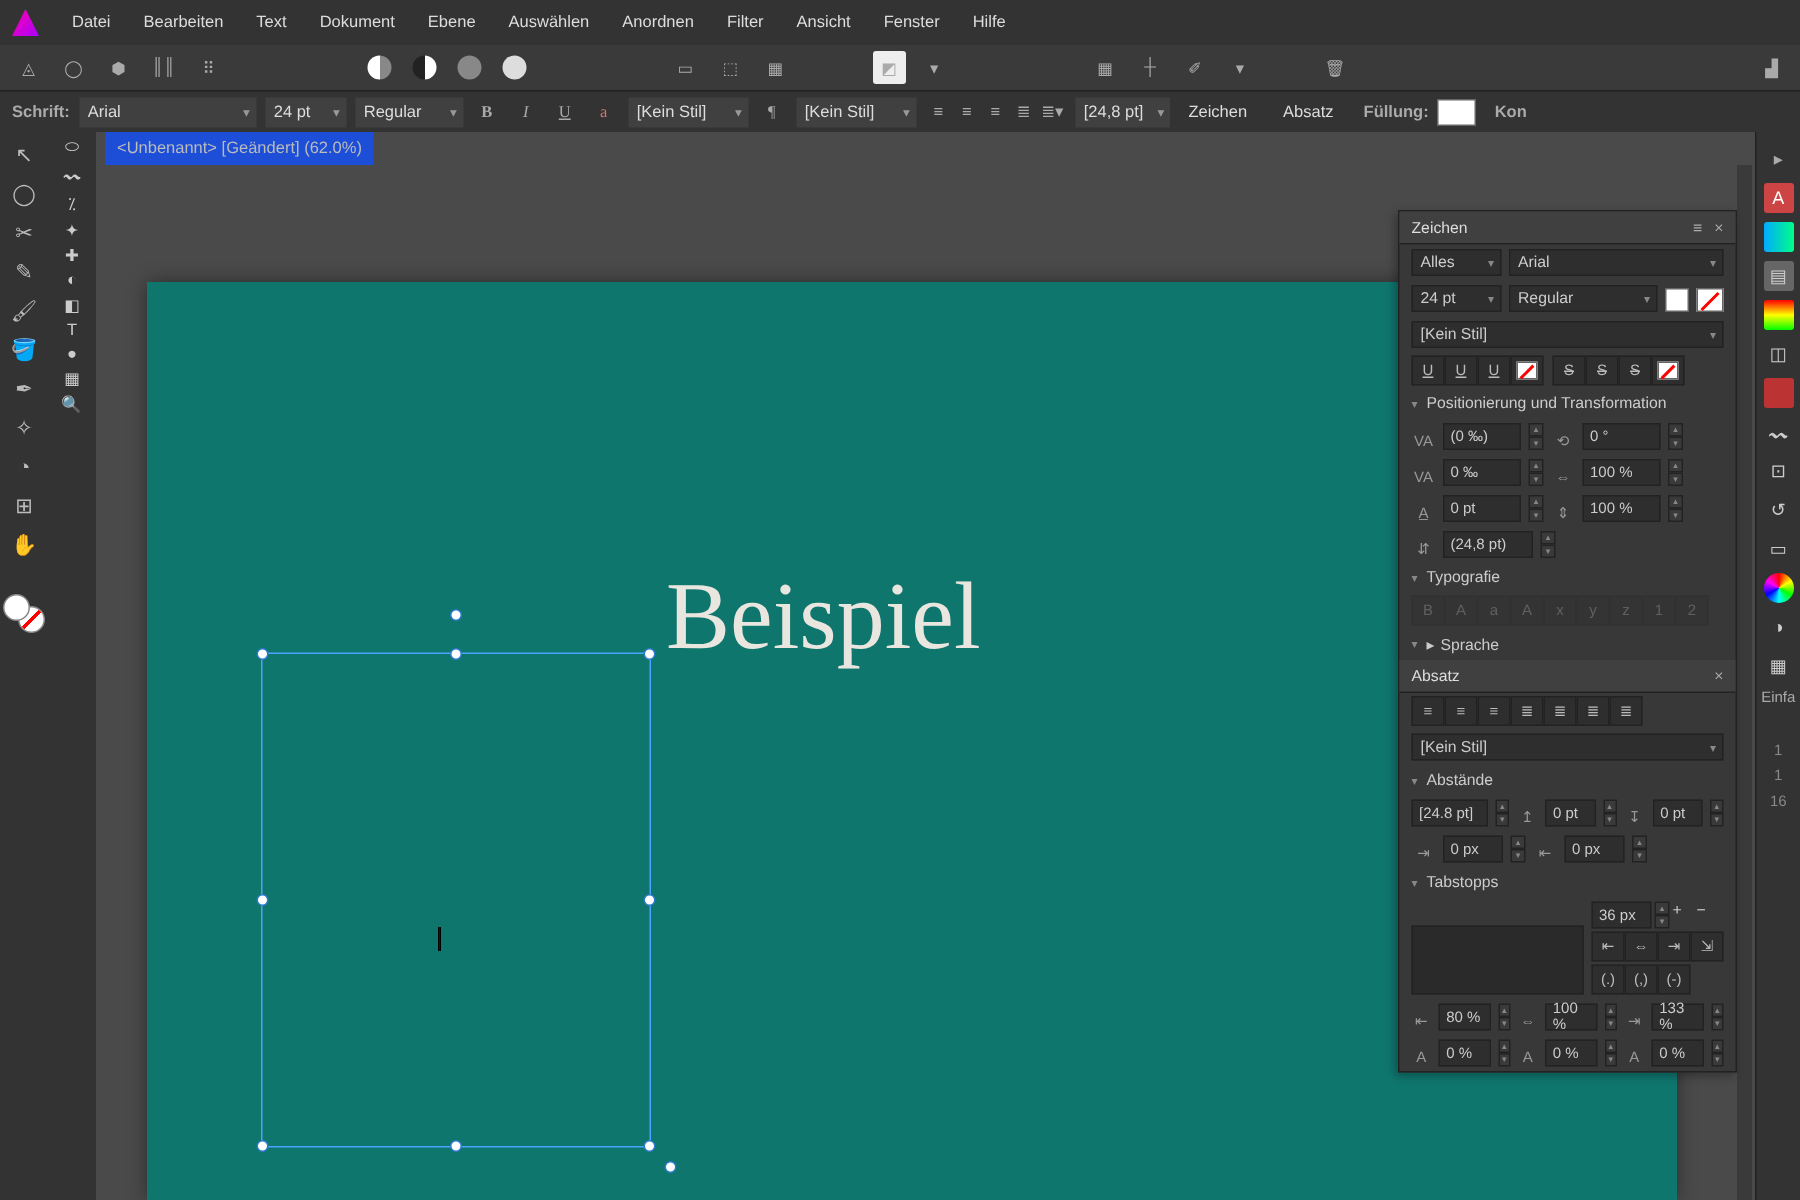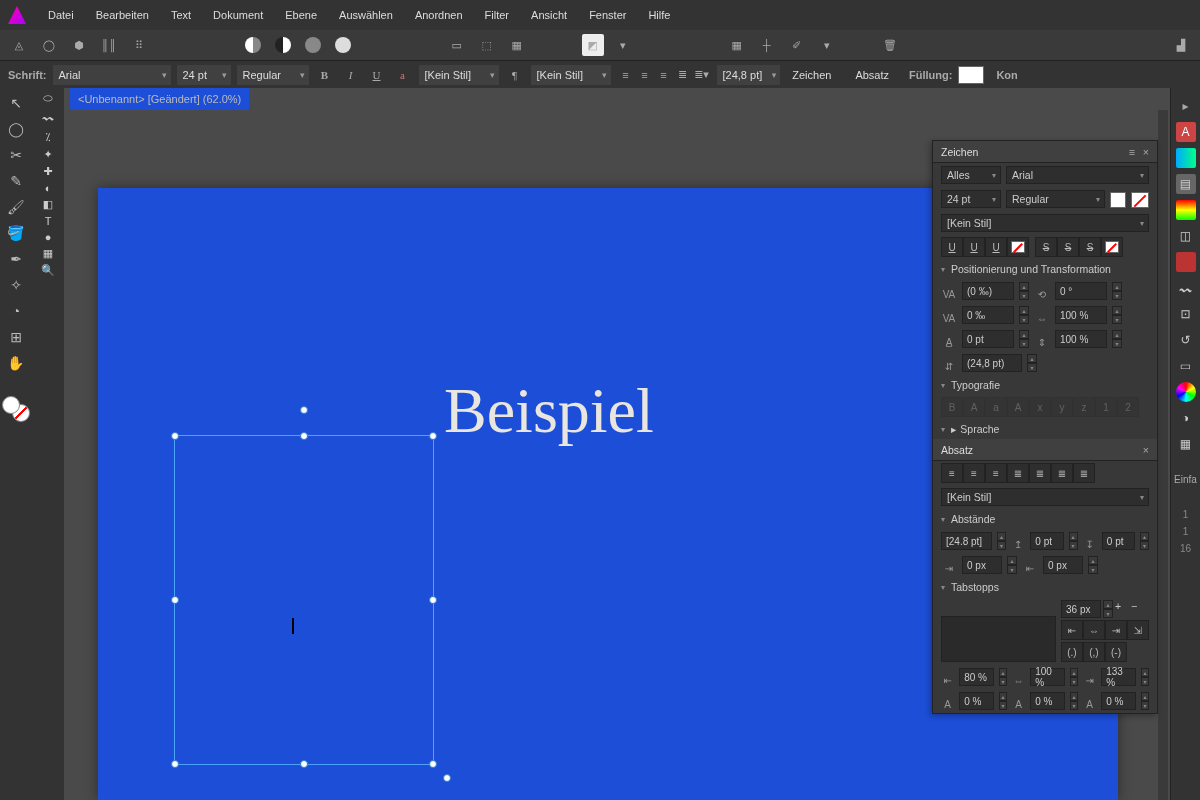--- a/index.html
+++ b/index.html
@@ -19,21 +19,21 @@
 .main { display: flex; height: calc(800px - 88px); }
 .tools-left { width: 32px; background: #333; display: flex; flex-direction: column; align-items: center; padding-top: 4px; gap: 4px; }
 .tools-left .tool { width: 24px; height: 22px; display: flex; align-items: center; justify-content: center; color: #bbb; cursor: pointer; border-radius: 2px; font-size: 14px; }
 .tools-left2 { width: 32px; background: #333; display: flex; flex-direction: column; align-items: center; padding-top: 4px; gap: 4px; }
 .colorwell { margin-top: 18px; position: relative; width: 28px; height: 26px; }
 .colorwell .c1 { width: 18px; height: 18px; border-radius: 50%; background: #fff; border: 1px solid #888; position: absolute; left: 0; top: 0; }
 .colorwell .c2 { width: 18px; height: 18px; border-radius: 50%; background: #fff; border: 1px solid #888; position: absolute; right: 0; bottom: 0; }
 .colorwell .c2::before { content:''; position:absolute; inset:0; border-radius:50%; background: linear-gradient(135deg,transparent 45%, red 45%, red 55%, transparent 55%); }
 .canvas-area { flex: 1; background: #4a4a4a; position: relative; overflow: hidden; }
 .tab { position: absolute; top: 0; left: 6px; height: 22px; display: flex; align-items: center; gap: 340px; padding: 0 8px; font-size: 11px; color: #bbb; background: #1d4ed8; }
-.doc { position: absolute; left: 34px; top: 100px; width: 1020px; height: 612px; background: #1d4ed8; box-shadow: 0 0 12px rgba(0,0,0,.4); }
+.doc { position: absolute; left: 34px; top: 100px; width: 1020px; height: 612px; background: #0f766e; box-shadow: 0 0 12px rgba(0,0,0,.4); }
 .doc .bigtext { position: absolute; left: 346px; top: 186px; font-family: Georgia, 'Times New Roman', serif; font-size: 64px; color: #e9e6e0; font-weight: 400; }
 .selbox { position: absolute; left: 76px; top: 247px; width: 260px; height: 330px; border: 1px solid #4aa3ff; }
 .handle { width: 8px; height: 8px; background: #fff; border: 1px solid #2a7acc; border-radius: 50%; position: absolute; }
 .h-tl{left:-4px;top:-4px}.h-tm{left:calc(50% - 4px);top:-4px}.h-tr{right:-4px;top:-4px}
 .h-ml{left:-4px;top:calc(50% - 4px)}.h-mr{right:-4px;top:calc(50% - 4px)}
 .h-bl{left:-4px;bottom:-4px}.h-bm{left:calc(50% - 4px);bottom:-4px}.h-br{right:-4px;bottom:-4px}
 .h-rot{left:calc(50% - 4px);top:-30px}
 .h-brx{right:-18px;bottom:-18px}
 .cursor-i{position:absolute;left:194px;top:430px;width:1px;height:16px;border-left:1px solid #000;border-right:1px solid #000}
 .panels { width: 226px; background: #383838; display: flex; flex-direction: column; font-size: 10.5px; position:absolute; right:42px; top:52px; box-shadow:-2px 2px 6px rgba(0,0,0,.3); border:1px solid #222;}
@@ -424,19 +424,19 @@
       <div class="ico" style="background:linear-gradient(#f00,#ff0,#0f0)"></div>
       <div class="ico">◫</div>
       <div class="ico" style="background:#b33"></div>
       <div class="ico">〰</div>
       <div class="ico">⊡</div>
       <div class="ico">↺</div>
       <div class="ico">▭</div>
       <div class="ico" style="background:conic-gradient(red,yellow,lime,cyan,blue,magenta,red);border-radius:50%"></div>
       <div class="ico">◑</div>
       <div class="ico">▦</div>
-      <div style="font-size:10px;color:#aaa;margin-top:14px">Einfa</div>
+      <div style="font-size:10px;color:#aaa;margin-top:0">Einfa</div>
       <div style="font-size:10px;color:#888;margin-top:18px">1</div>
       <div style="font-size:10px;color:#888">1</div>
       <div style="font-size:10px;color:#888">16</div>
     </div>
   </div>
 </div>
 
 </body></html>

